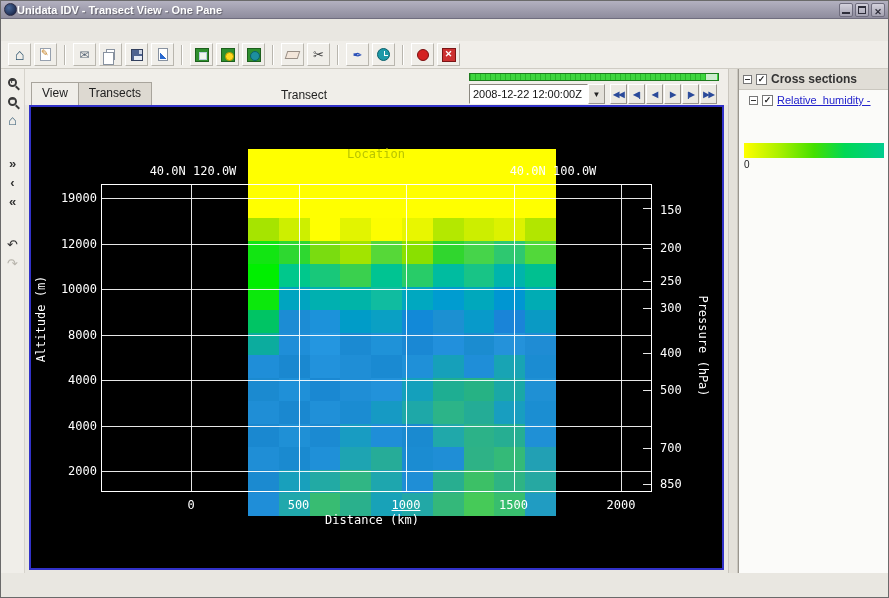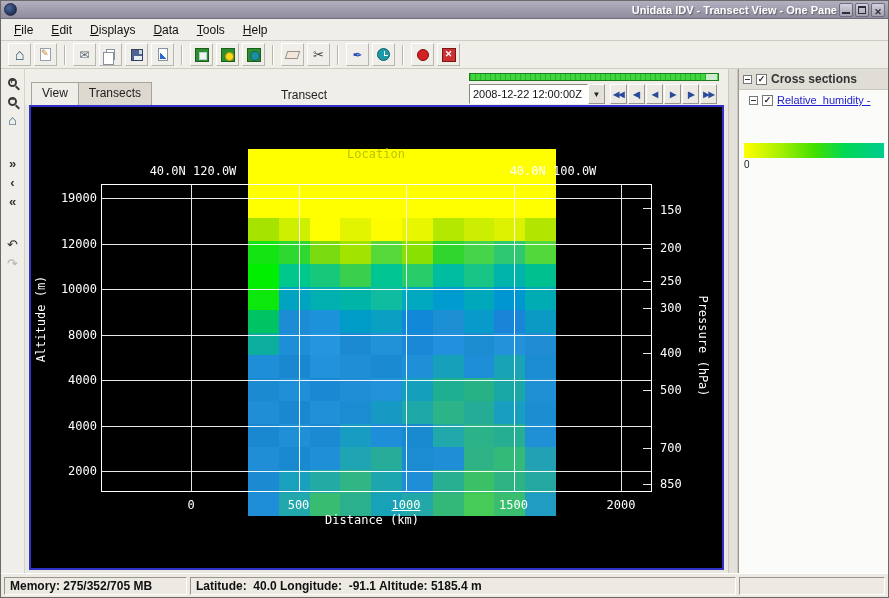--- a/index.html
+++ b/index.html
@@ -10,21 +10,21 @@
             border:1px solid #6a6a6a; overflow:hidden; }
 
   
   .titlebar { position:absolute; left:0; top:0; right:0; height:18px;
               background:linear-gradient(#b3b1c0,#8e8c9d);
               border-bottom:1px solid #6f6d7e;
               display:flex; align-items:center; padding:0 3px; }
   .title-logo { width:13px; height:13px; border-radius:50%;
                 background:radial-gradient(circle at 35% 35%,#4a6a9a,#101838);
                 border:1px solid #2c2c44; flex:0 0 auto; }
-  .title-text { flex:1; text-align:right; color:#fff; font-weight:bold; font-size:11px;
+  .title-text { flex:1; text-align:left; color:#fff; font-weight:bold; font-size:11px;
                 text-shadow:1px 1px 1px rgba(0,0,0,.35); }
   .window-controls { display:flex; }
   .win-btn { width:14px; height:14px; margin-left:2px; border-radius:2px;
              background:linear-gradient(#d3d1dc,#a4a2b1); border:1px solid #6f6d7e;
              display:flex; align-items:center; justify-content:center; }
   .wg { display:block; position:relative; }
   .wg-minimize { width:8px; height:8px; }
   .wg-minimize::after { content:""; position:absolute; left:0; bottom:0; width:8px; height:2px; background:#2e2e3a; }
   .wg-maximize { width:8px; height:8px; border:1px solid #2e2e3a; border-top-width:2px; }
   .wg-close::before { content:"✕"; font-size:9px; line-height:1; color:#2e2e3a; font-weight:bold; }
@@ -185,28 +185,20 @@
         </div>
         <div class="win-btn">
           <span class="wg wg-maximize"></span>
         </div>
         <div class="win-btn">
           <span class="wg wg-close"></span>
         </div>
       </div>
   </div>
 
-  <div class="menubar">
-      <div class="menu-item">File</div>
-      <div class="menu-item">Edit</div>
-      <div class="menu-item">Displays</div>
-      <div class="menu-item">Data</div>
-      <div class="menu-item">Tools</div>
-      <div class="menu-item">Help</div>
-    </div>
 
   <div class="toolbar">
       <button class="tb-btn">
         <span class="ic ic-show-dashboard"></span>
       </button>
       <button class="tb-btn">
         <span class="ic ic-edit-formulas"></span>
       </button>
       <div class="tb-sep"></div>
       <button class="tb-btn">
@@ -530,19 +522,14 @@
     </div>
     <div class="legend-item-row">
       <span class="minus-box"></span>
       <span class="checkbox"></span>
       <span class="legend-link">Relative_humidity -</span>
     </div>
     <div class="colorbar"></div>
     <div class="colorbar-min">0</div>
   </div>
 
-  <div class="statusbar">
-    <div class="status-cell cell-memory">Memory: 275/352/705 MB</div>
-    <div class="status-cell cell-position">Latitude:  40.0 Longitude:  -91.1 Altitude: 5185.4 m</div>
-    <div class="status-cell cell-extra"></div>
-  </div>
 
 </div>
 
 </body></html>

